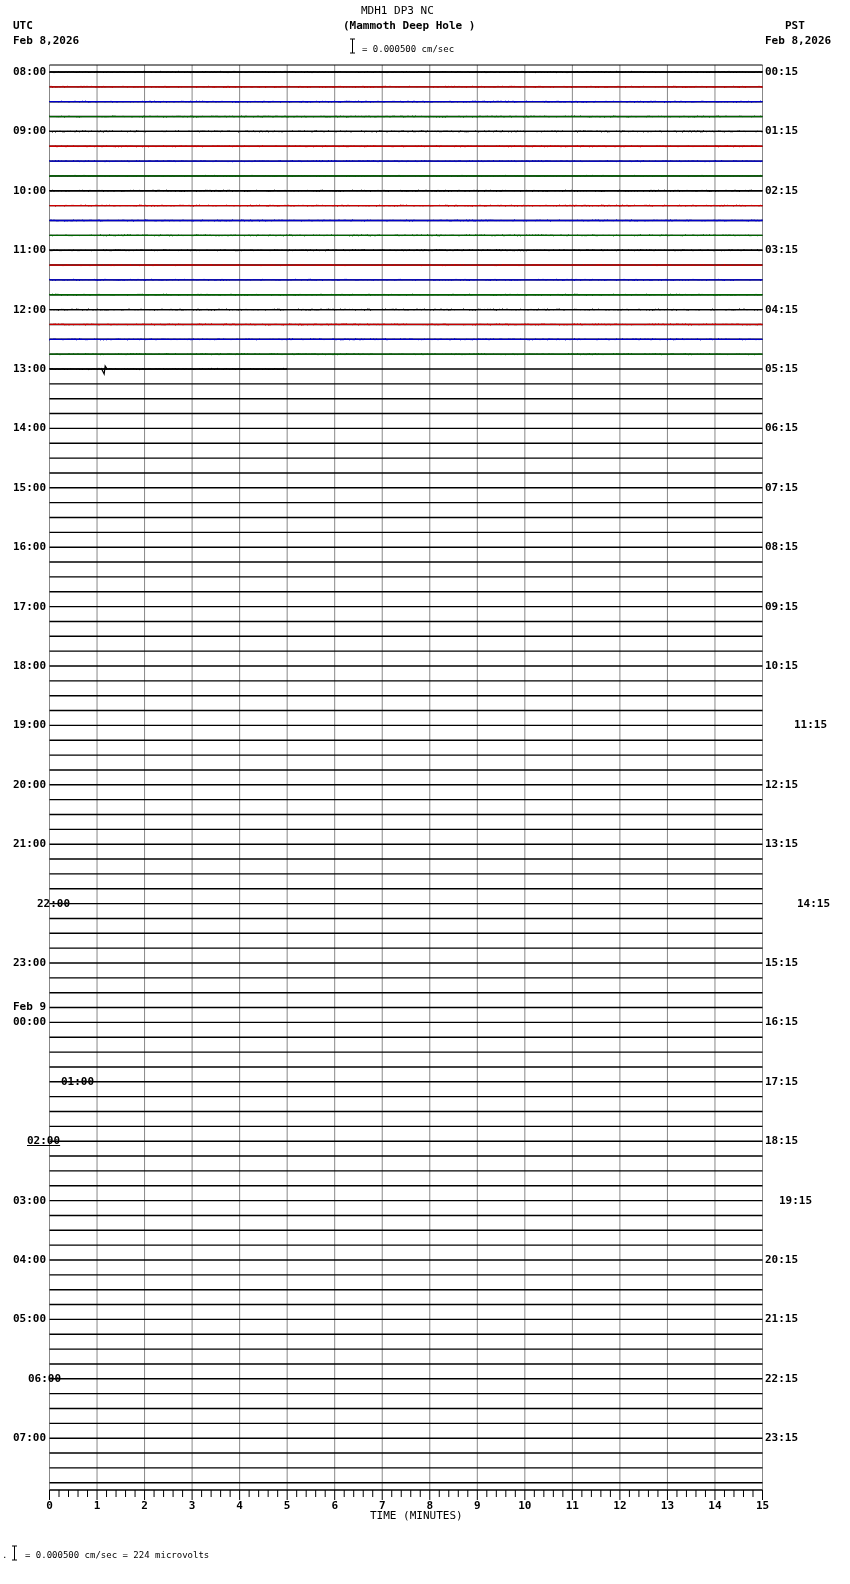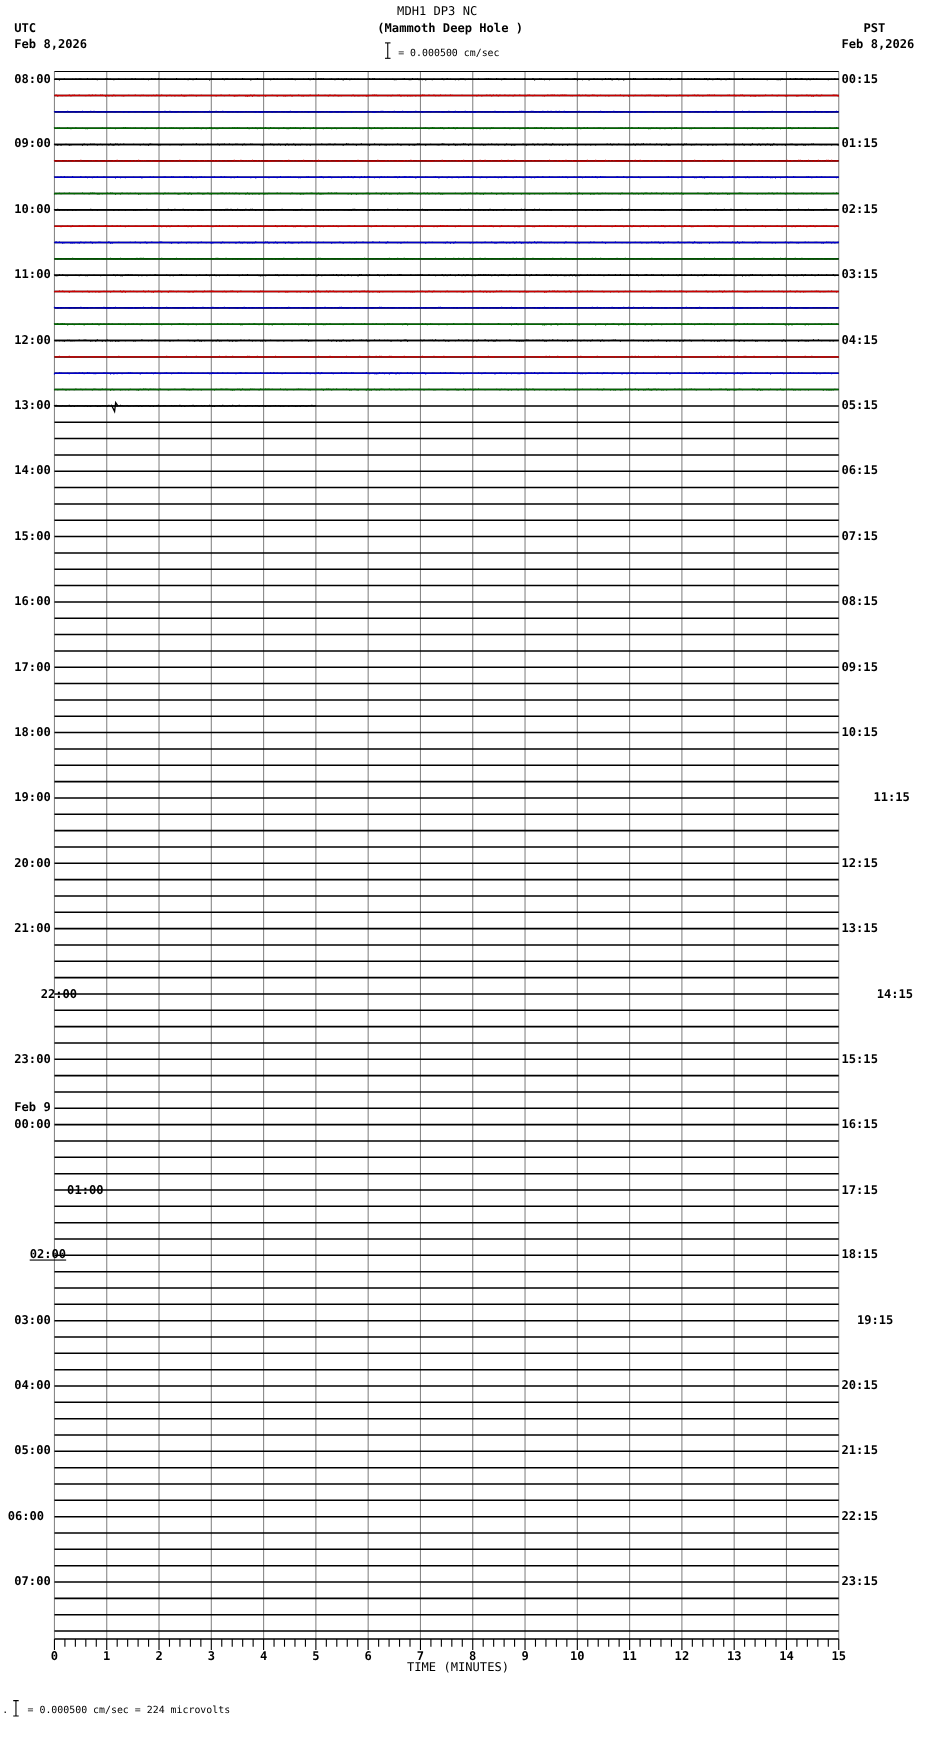--- a/index.html
+++ b/index.html
@@ -318,17 +318,17 @@
     <div class="txt" style="left: 13px; top: 1075.8px; margin-left: 48px;">01:00</div>
     <div class="txt" style="left: 765px; top: 1075.8px;">17:15</div>
     <div class="txt" style="left: 27px; top: 1135.2px; text-decoration: underline;">02:00</div>
     <div class="txt" style="left: 765px; top: 1135.2px;">18:15</div>
     <div class="txt" style="left: 13px; top: 1194.6px;">03:00</div>
     <div class="txt" style="left: 765px; top: 1194.6px; margin-left: 14px;">19:15</div>
     <div class="txt" style="left: 13px; top: 1254px;">04:00</div>
     <div class="txt" style="left: 765px; top: 1254px;">20:15</div>
     <div class="txt" style="left: 13px; top: 1313.4px;">05:00</div>
     <div class="txt" style="left: 765px; top: 1313.4px;">21:15</div>
-    <div class="txt" style="left: 7px; top: 1372.8px;">06:00</div>
+    <div class="txt" style="left: 28px; top: 1372.8px;">06:00</div>
     <div class="txt" style="left: 765px; top: 1372.8px; text-align: right;">22:15</div>
     <div class="txt" style="left: 13px; top: 1432.2px;">07:00</div>
     <div class="txt" style="left: 765px; top: 1432.2px;">23:15</div>
   </div>
 
 </body></html>

